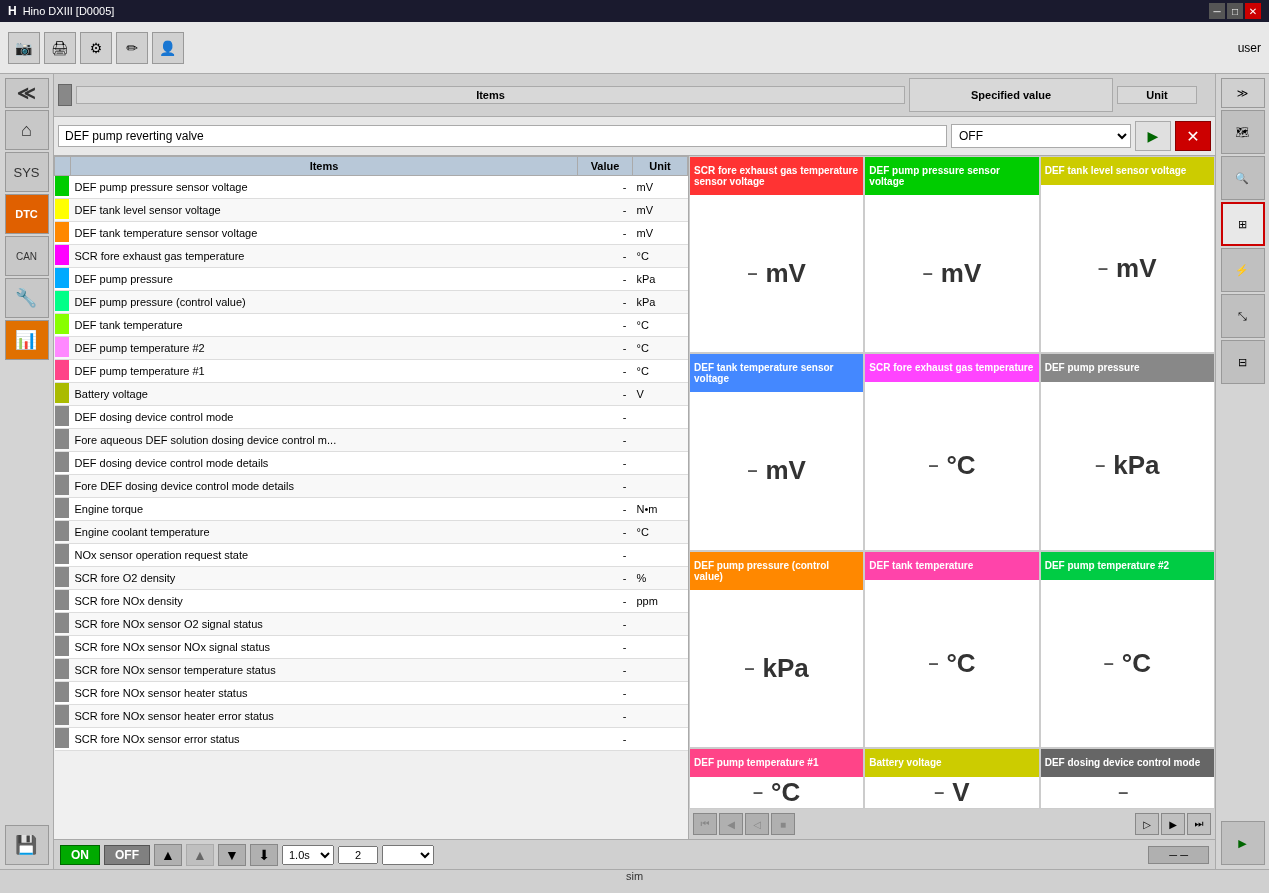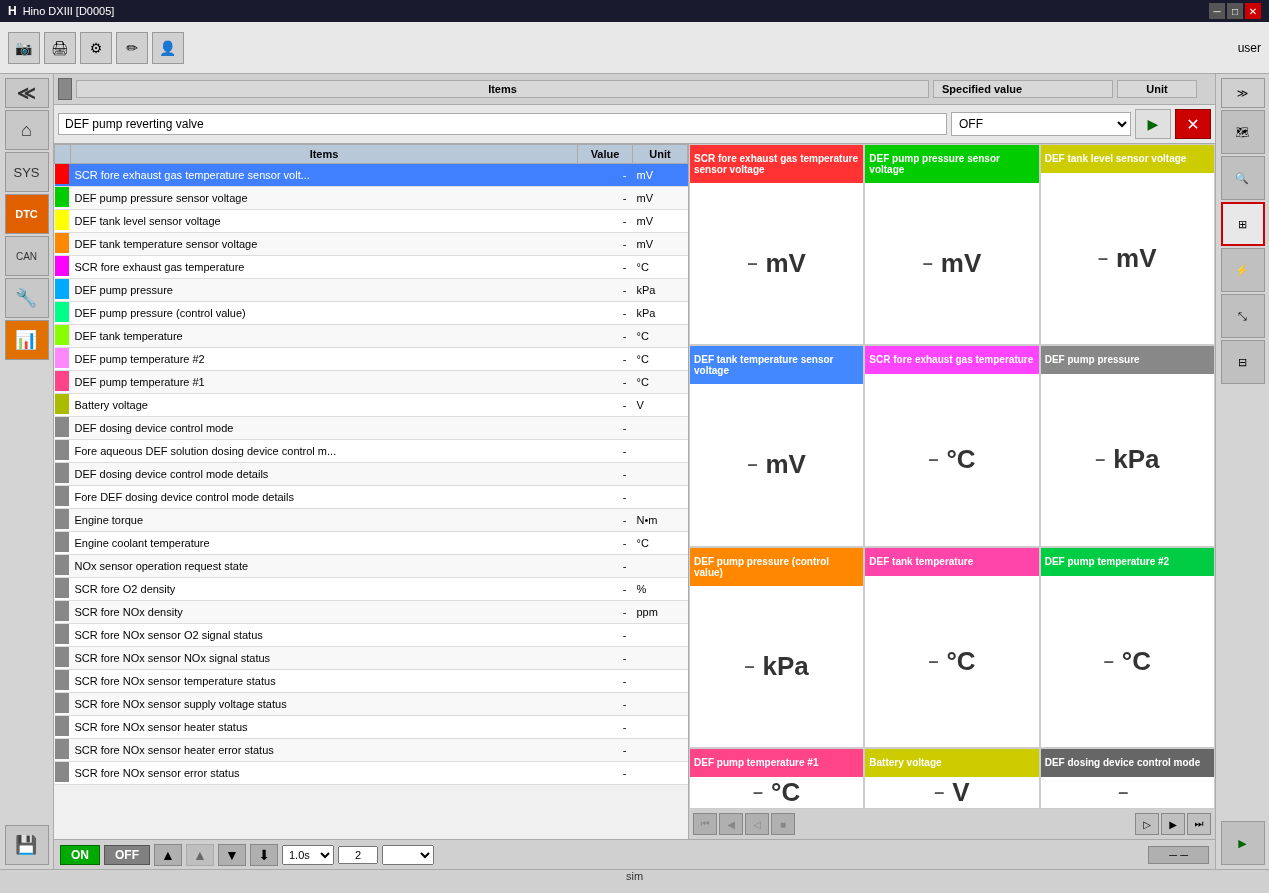--- a/index.html
+++ b/index.html
@@ -111,23 +111,23 @@
       background: #d8d8d8;
       border: 1px solid #aaa;
       padding: 2px 8px;
       text-align: center;
       flex: 1;
       font-weight: bold;
     }
     .value-label-box {
       background: #d8d8d8;
       border: 1px solid #aaa;
-      padding: 2px 8px;
-      text-align: left;
-      width: 180px;
+      padding: 10px 8px;
+      text-align: center;
+      width: 204px;
       font-weight: bold;
     }
     .unit-label-box {
       background: #d8d8d8;
       border: 1px solid #aaa;
       padding: 2px 8px;
       text-align: center;
       width: 80px;
       font-weight: bold;
     }
@@ -437,54 +437,46 @@
         <table class="items-table">
           <thead>
             <tr>
               <th style="width:16px;"></th>
               <th>Items</th>
               <th style="width:55px;">Value</th>
               <th style="width:55px;">Unit</th>
             </tr>
           </thead>
           <tbody id="table-body">
-          <tr class="selected">
-      <td class="color-cell">
-        <span class="color-block" style="background:#ff0000;"></span>
-      </td>
-      <td>SCR fore exhaust gas temperature sensor volt...</td>
+              <tr>
+      <td class="color-cell">
+        <span class="color-block" style="background:#00cc00;"></span>
+      </td>
+      <td>DEF pump pressure sensor voltage</td>
       <td class="value-cell">-</td>
       <td class="unit-cell">mV</td>
     </tr>
               <tr>
       <td class="color-cell">
-        <span class="color-block" style="background:#00cc00;"></span>
-      </td>
-      <td>DEF pump pressure sensor voltage</td>
+        <span class="color-block" style="background:#ffff00;"></span>
+      </td>
+      <td>DEF tank level sensor voltage</td>
       <td class="value-cell">-</td>
       <td class="unit-cell">mV</td>
     </tr>
               <tr>
       <td class="color-cell">
-        <span class="color-block" style="background:#ffff00;"></span>
-      </td>
-      <td>DEF tank level sensor voltage</td>
+        <span class="color-block" style="background:#ff8800;"></span>
+      </td>
+      <td>DEF tank temperature sensor voltage</td>
       <td class="value-cell">-</td>
       <td class="unit-cell">mV</td>
     </tr>
               <tr>
       <td class="color-cell">
-        <span class="color-block" style="background:#ff8800;"></span>
-      </td>
-      <td>DEF tank temperature sensor voltage</td>
-      <td class="value-cell">-</td>
-      <td class="unit-cell">mV</td>
-    </tr>
-              <tr>
-      <td class="color-cell">
         <span class="color-block" style="background:#ff00ff;"></span>
       </td>
       <td>SCR fore exhaust gas temperature</td>
       <td class="value-cell">-</td>
       <td class="unit-cell">°C</td>
     </tr>
               <tr>
       <td class="color-cell">
         <span class="color-block" style="background:#00aaff;"></span>
       </td>
@@ -618,28 +610,20 @@
       </td>
       <td>SCR fore NOx sensor NOx signal status</td>
       <td class="value-cell">-</td>
       <td class="unit-cell"></td>
     </tr>
               <tr>
       <td class="color-cell">
         <span class="color-block" style="background:#888888;"></span>
       </td>
       <td>SCR fore NOx sensor temperature status</td>
-      <td class="value-cell">-</td>
-      <td class="unit-cell"></td>
-    </tr>
-              <tr>
-      <td class="color-cell">
-        <span class="color-block" style="background:#888888;"></span>
-      </td>
-      <td>SCR fore NOx sensor supply voltage status</td>
       <td class="value-cell">-</td>
       <td class="unit-cell"></td>
     </tr>
               <tr>
       <td class="color-cell">
         <span class="color-block" style="background:#888888;"></span>
       </td>
       <td>SCR fore NOx sensor heater status</td>
       <td class="value-cell">-</td>
       <td class="unit-cell"></td>

